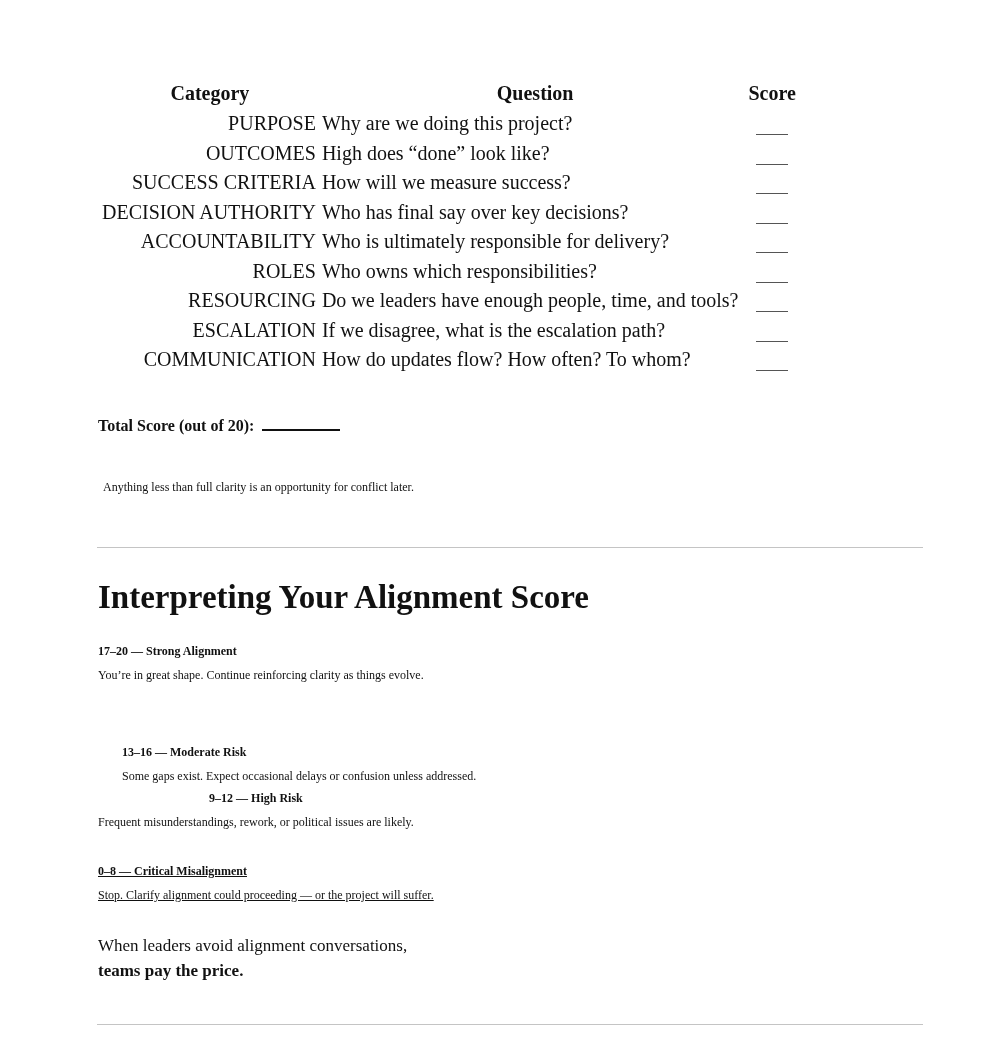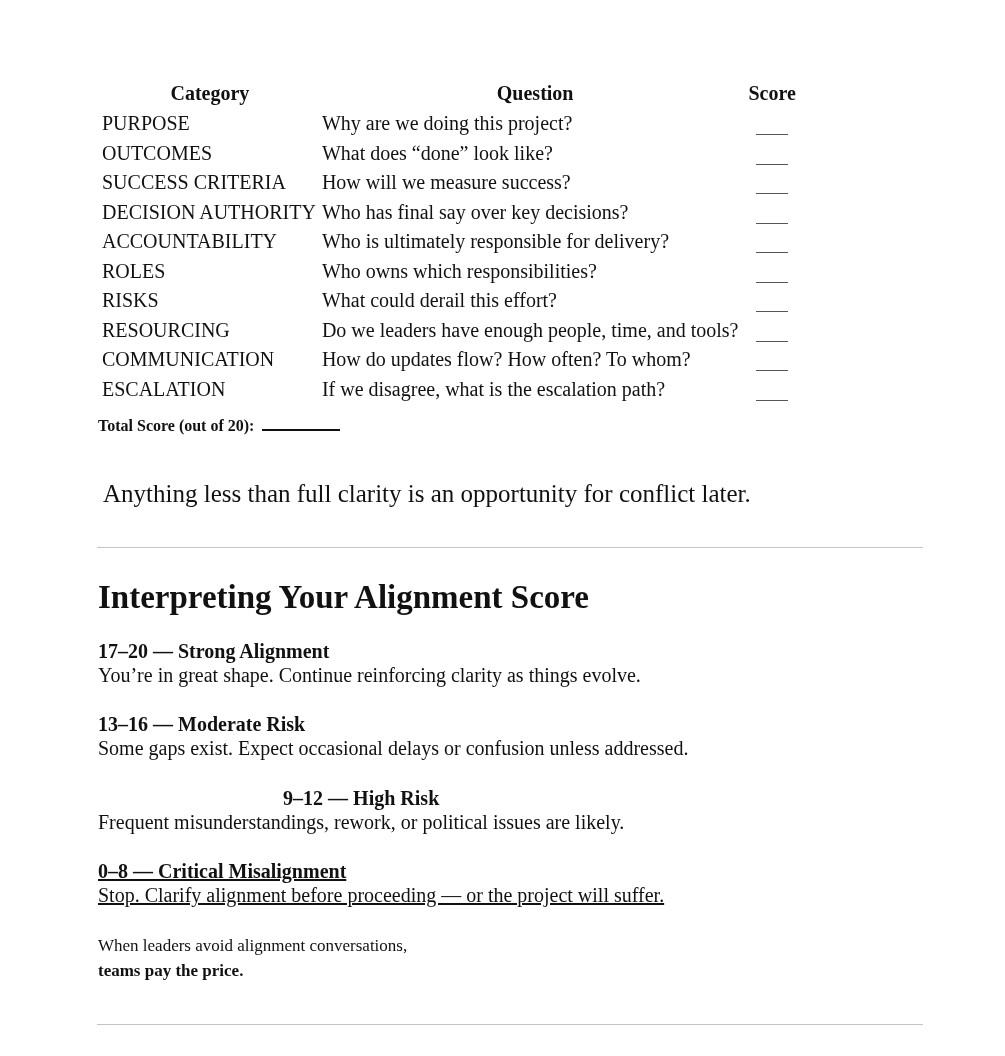--- a/index.html
+++ b/index.html
@@ -13,55 +13,55 @@
     position: absolute; left: 98px; top: 80px;
     border-collapse: collapse; font-size: 20px;
   }
   table.score-table th {
     font-weight: bold; font-size: 20px; text-align: center;
     padding: 0 0 3px 0; height: 26px;
   }
   table.score-table td {
     padding: 0; height: 29.5px; vertical-align: middle; white-space: nowrap;
   }
-  td.cat { padding-left: 4px !important; padding-right: 6px !important; }
+  td.cat { padding-left: 4px !important; padding-right: 6px !important; text-align: right; }
   td.q { padding-right: 10px !important; }
   td.score { text-align: center; }
   .blank {
     display: inline-block; width: 32px; border-bottom: 1.5px solid #555;
     height: 14px; vertical-align: bottom; margin-top: 4px;
   }
 
   .total {
     position: absolute; left: 98px; top: 411px;
     font-size: 16px; font-weight: bold;
   }
   .total-blank {
     display: inline-block; width: 78px; border-bottom: 2.5px solid #111;
     height: 18px; vertical-align: baseline; margin-left: 4px;
   }
   .note {
-    position: absolute; left: 103px; top: 480px; font-size: 25px;
+    position: absolute; left: 103px; top: 480px; font-size: 12px;
   }
   hr.rule {
     position: absolute; left: 97px; width: 826px; margin: 0;
     border: none; border-top: 1.5px solid #c4c4c4;
   }
   hr.rule1 { top: 547px; }
   hr.rule2 { top: 1024px; }
 
   h2.section-title {
     position: absolute; left: 98px; top: 579px; margin: 0;
     font-size: 33px; font-weight: bold;
   }
-  .band { position: absolute; left: 98px; font-size: 20px; }
+  .band { position: absolute; left: 98px; font-size: 12px; }
   .band .band-title { font-weight: bold; display: block; line-height: 24px; }
   .band .band-desc { display: block; line-height: 24px; }
   .band0 { top: 639px; }
-  .band1 { top: 712px; }
+  .band1 { top: 740px; margin-left: 24px; }
   .band2 { top: 786px; text-align: center; }
   .band3 { top: 859px; text-decoration: underline; }
 
   .closing { position: absolute; left: 98px; top: 933px; font-size: 17px; line-height: 25px; }
   .closing .closing-bold { font-weight: bold; display: block; }
   .closing .closing-line { display: block; }
 </style>
 </head>
 <body>
 
@@ -76,21 +76,21 @@
       </tr>
     </thead>
     <tbody id="table-body">
       <tr>
         <td class="cat">PURPOSE</td>
         <td class="q">Why are we doing this project?</td>
         <td class="score"><span class="blank"></span></td>
       </tr>
       <tr>
         <td class="cat">OUTCOMES</td>
-        <td class="q">What does “done” look like?</td>
+        <td class="q">High does “done” look like?</td>
         <td class="score"><span class="blank"></span></td>
       </tr>
       <tr>
         <td class="cat">SUCCESS CRITERIA</td>
         <td class="q">How will we measure success?</td>
         <td class="score"><span class="blank"></span></td>
       </tr>
       <tr>
         <td class="cat">DECISION AUTHORITY</td>
         <td class="q">Who has final say over key decisions?</td>
@@ -100,37 +100,32 @@
         <td class="cat">ACCOUNTABILITY</td>
         <td class="q">Who is ultimately responsible for delivery?</td>
         <td class="score"><span class="blank"></span></td>
       </tr>
       <tr>
         <td class="cat">ROLES</td>
         <td class="q">Who owns which responsibilities?</td>
         <td class="score"><span class="blank"></span></td>
       </tr>
       <tr>
-        <td class="cat">RISKS</td>
-        <td class="q">What could derail this effort?</td>
-        <td class="score"><span class="blank"></span></td>
-      </tr>
-      <tr>
         <td class="cat">RESOURCING</td>
         <td class="q">Do we leaders have enough people, time, and tools?</td>
         <td class="score"><span class="blank"></span></td>
       </tr>
       <tr>
-        <td class="cat">COMMUNICATION</td>
-        <td class="q">How do updates flow? How often? To whom?</td>
+        <td class="cat">ESCALATION</td>
+        <td class="q">If we disagree, what is the escalation path?</td>
         <td class="score"><span class="blank"></span></td>
       </tr>
       <tr>
-        <td class="cat">ESCALATION</td>
-        <td class="q">If we disagree, what is the escalation path?</td>
+        <td class="cat">COMMUNICATION</td>
+        <td class="q">How do updates flow? How often? To whom?</td>
         <td class="score"><span class="blank"></span></td>
       </tr>
     </tbody>
   </table>
 
   <div class="total">
     <span>Total Score (out of 20):</span>
     <span class="total-blank"></span>
   </div>
 
@@ -147,21 +142,21 @@
   <div class="band band1">
     <span class="band-title">13–16 — Moderate Risk</span>
     <span class="band-desc">Some gaps exist. Expect occasional delays or confusion unless addressed.</span>
   </div>
   <div class="band band2">
     <span class="band-title">9–12 — High Risk</span>
     <span class="band-desc">Frequent misunderstandings, rework, or political issues are likely.</span>
   </div>
   <div class="band band3">
     <span class="band-title">0–8 — Critical Misalignment</span>
-    <span class="band-desc">Stop. Clarify alignment before proceeding — or the project will suffer.</span>
+    <span class="band-desc">Stop. Clarify alignment could proceeding — or the project will suffer.</span>
   </div>
 
   <div class="closing">
     <span class="closing-line">When leaders avoid alignment conversations,</span>
     <span class="closing-bold">teams pay the price.</span>
   </div>
 
   <hr class="rule rule2">
 </div>
 

